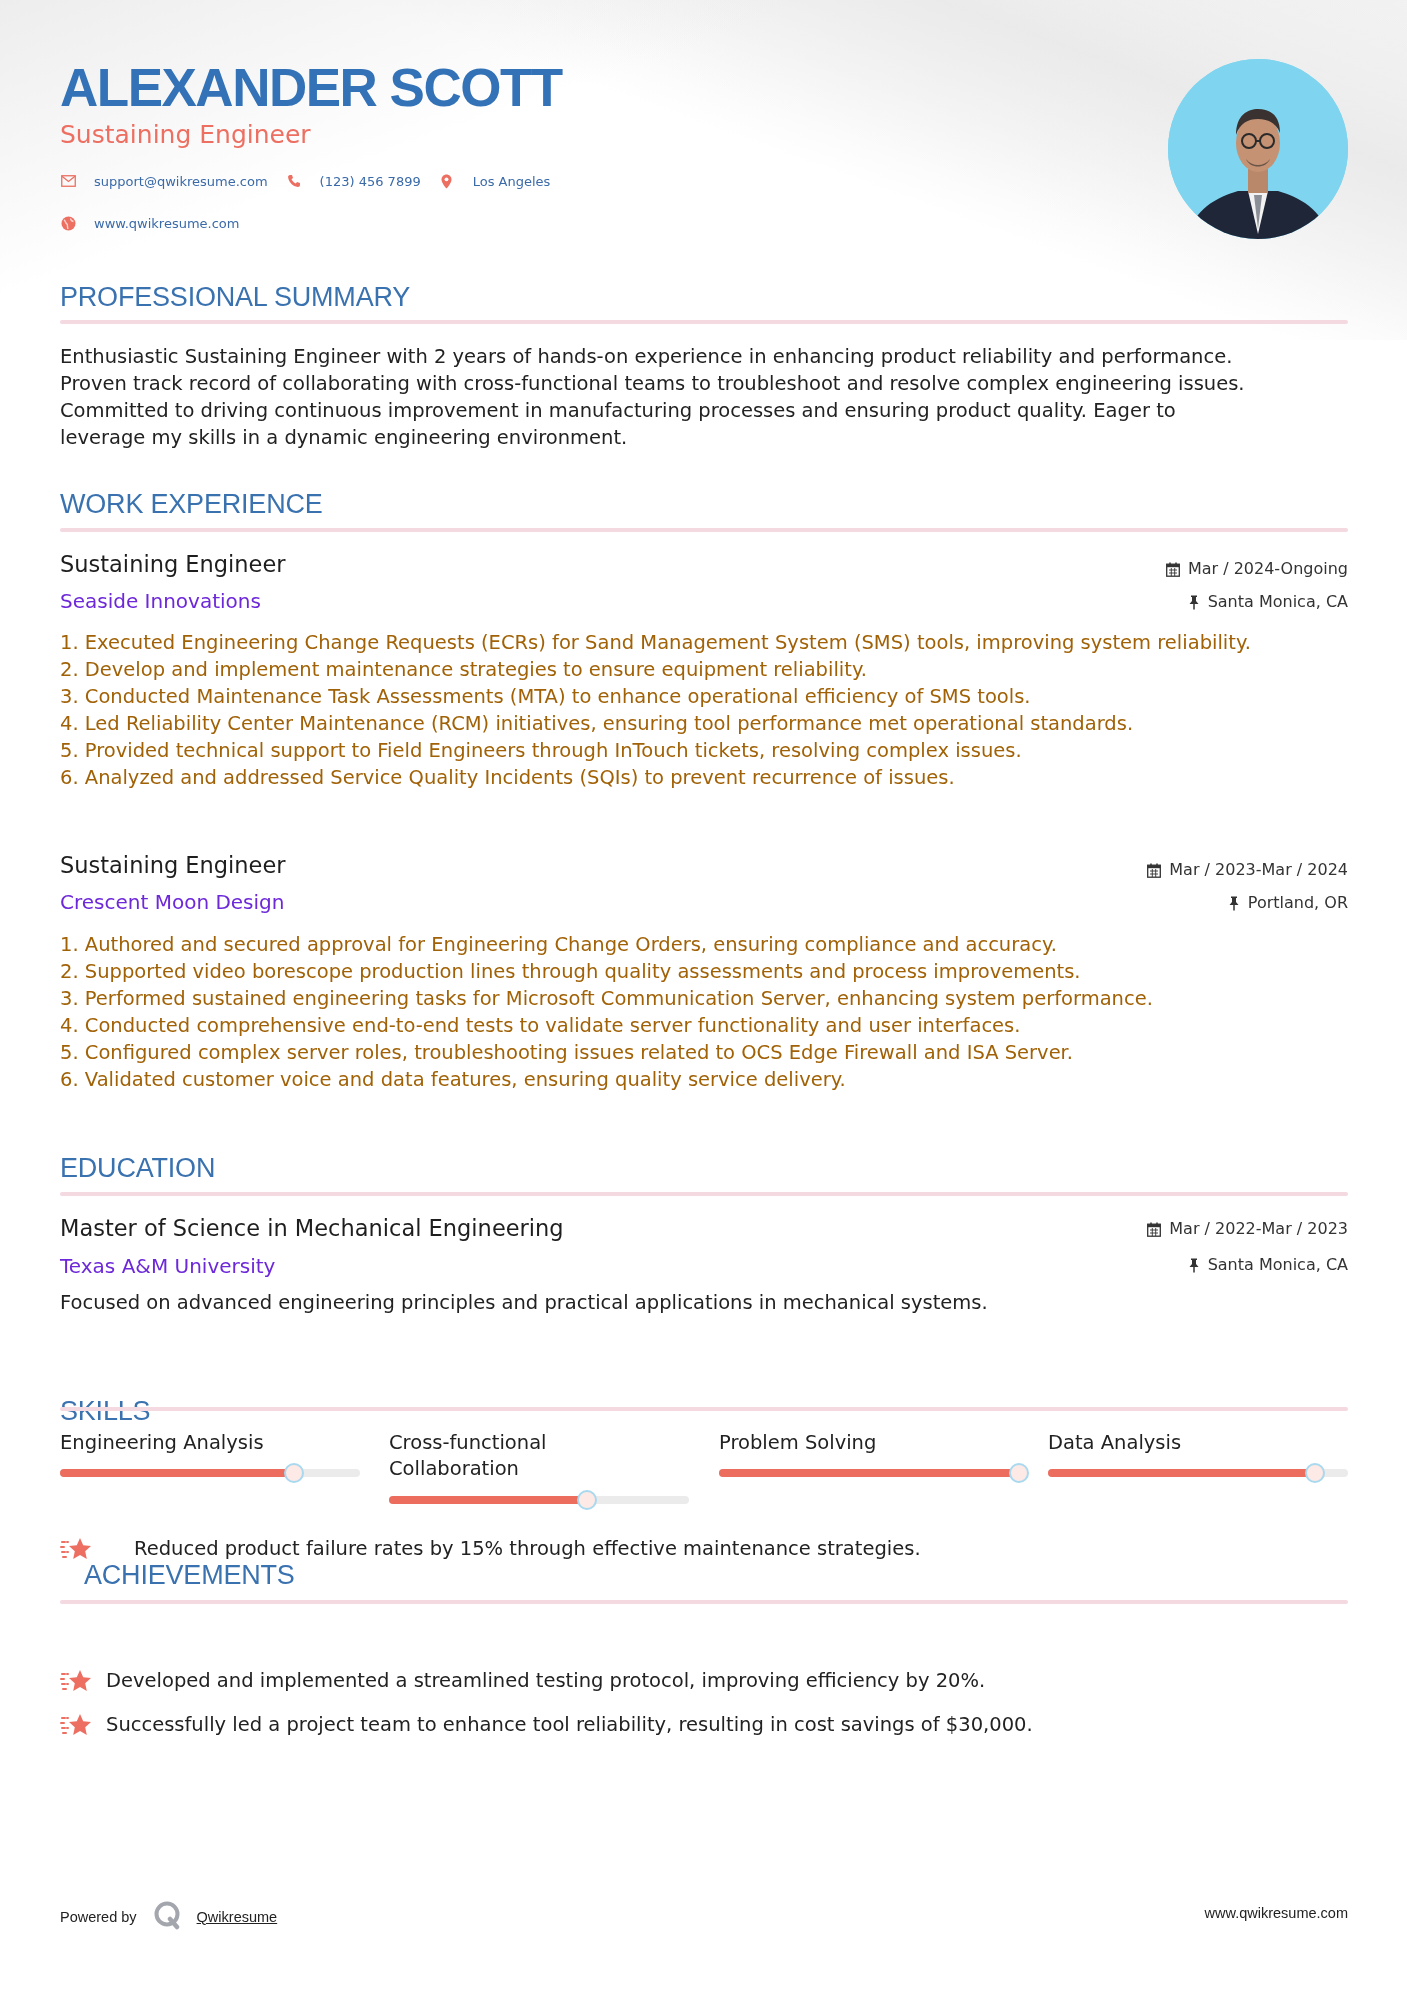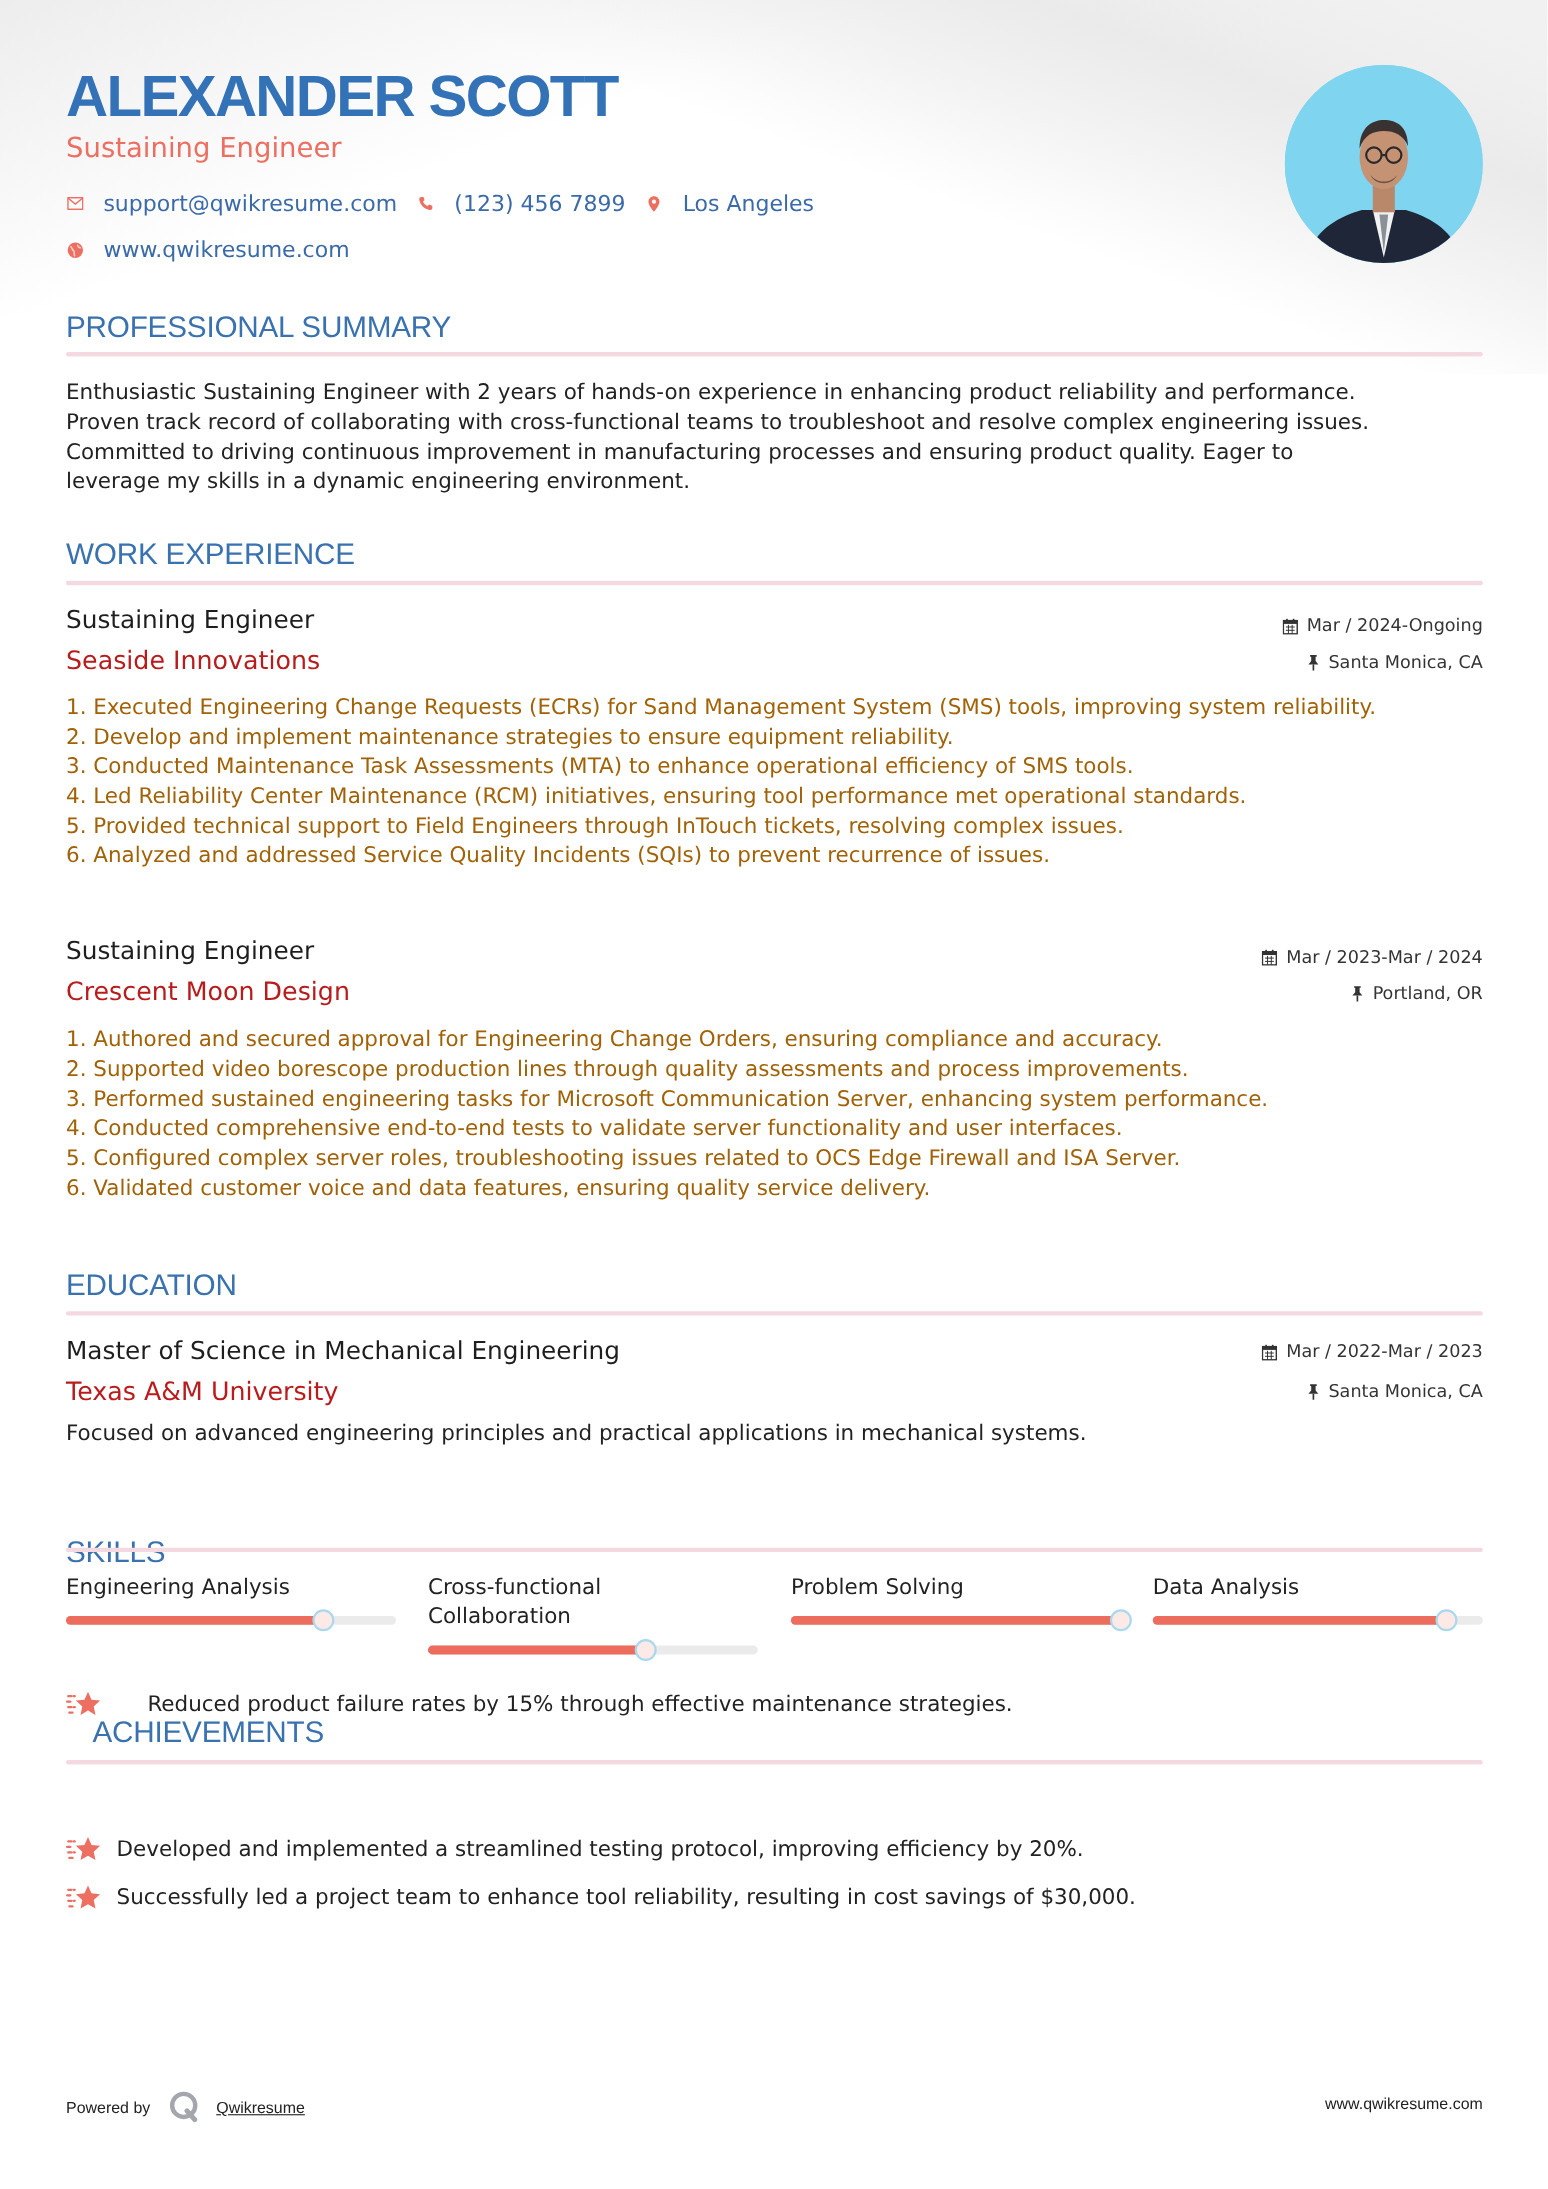--- a/index.html
+++ b/index.html
@@ -12,33 +12,33 @@
       linear-gradient(20deg, rgba(255,255,255,0) 55%, rgba(232,232,232,0.85) 80%, rgba(255,255,255,0) 100%),
       linear-gradient(200deg, rgba(240,240,240,0.9) 0%, rgba(255,255,255,0) 40%);
     z-index: 0;
   }
   .page { position: absolute; left: 0; top: 0; width: 1407px; height: 1990px; z-index: 1; }
   .abs { position: absolute; }
 
   .name { left: 60px; top: 58px; font-family: "Liberation Sans", sans-serif; font-weight: 700; font-size: 53px; letter-spacing: -1.5px; color: #3372b6; line-height: 60px; }
   .title { left: 60px; top: 118px; font-size: 25px; color: #ec6f62; line-height: 34px; }
 
-  .contact-row { left: 60px; display: flex; align-items: center; font-size: 20px; color: #3a6aa8; }
+  .contact-row { left: 60px; display: flex; align-items: center; font-size: 13px; color: #3a6aa8; }
   .contact-row .item { display: flex; align-items: center; margin-right: 18px; }
   .contact-row .ico { width: 16px; height: 16px; margin-right: 18px; display: inline-flex; align-items: center; justify-content: center; }
 
   .photo { left: 1168px; top: 59px; width: 180px; height: 180px; border-radius: 50%; background: #7fd4ef; overflow: hidden; }
 
   .section-h { left: 60px; font-family: "Liberation Sans", sans-serif; font-size: 27px; color: #3a72b0; line-height: 34px; font-weight: 400; letter-spacing: -0.2px; }
   .divider { left: 60px; width: 1288px; height: 4px; background: #f5d9e0; border-radius: 2px; }
 
   .body-text { left: 60px; width: 1300px; font-size: 19.5px; line-height: 27px; color: #222; }
 
   .job-title { left: 60px; font-size: 22.5px; color: #1e1e1e; line-height: 30px; }
-  .company { left: 60px; font-size: 23px; color: #b91c1c; line-height: 28px; }
+  .company { left: 60px; font-size: 20px; color: #6d28d9; line-height: 28px; }
   .meta { right: 59px; font-size: 16px; color: #333; display: flex; align-items: center; line-height: 22px; }
   .meta .mi { margin-right: 8px; display: inline-flex; }
 
   .list { left: 60px; width: 1300px; font-size: 19.5px; line-height: 27px; color: #a16207; list-style: none; }
 
   .skill { position: absolute; width: 300px; }
   .skill .label { font-size: 19.5px; color: #222; line-height: 26px; }
   .skill .track { position: relative; width: 300px; height: 8px; background: #ebebeb; border-radius: 4px; margin-top: 0; }
   .skill .fill { position: absolute; left: 0; top: 0; height: 8px; background: #ec6c5e; border-radius: 4px; }
   .skill .knob { position: absolute; top: -6px; width: 20px; height: 20px; border-radius: 50%; background: #fde9e6; border: 2.5px solid #a9d9ef; margin-left: -10px; }

